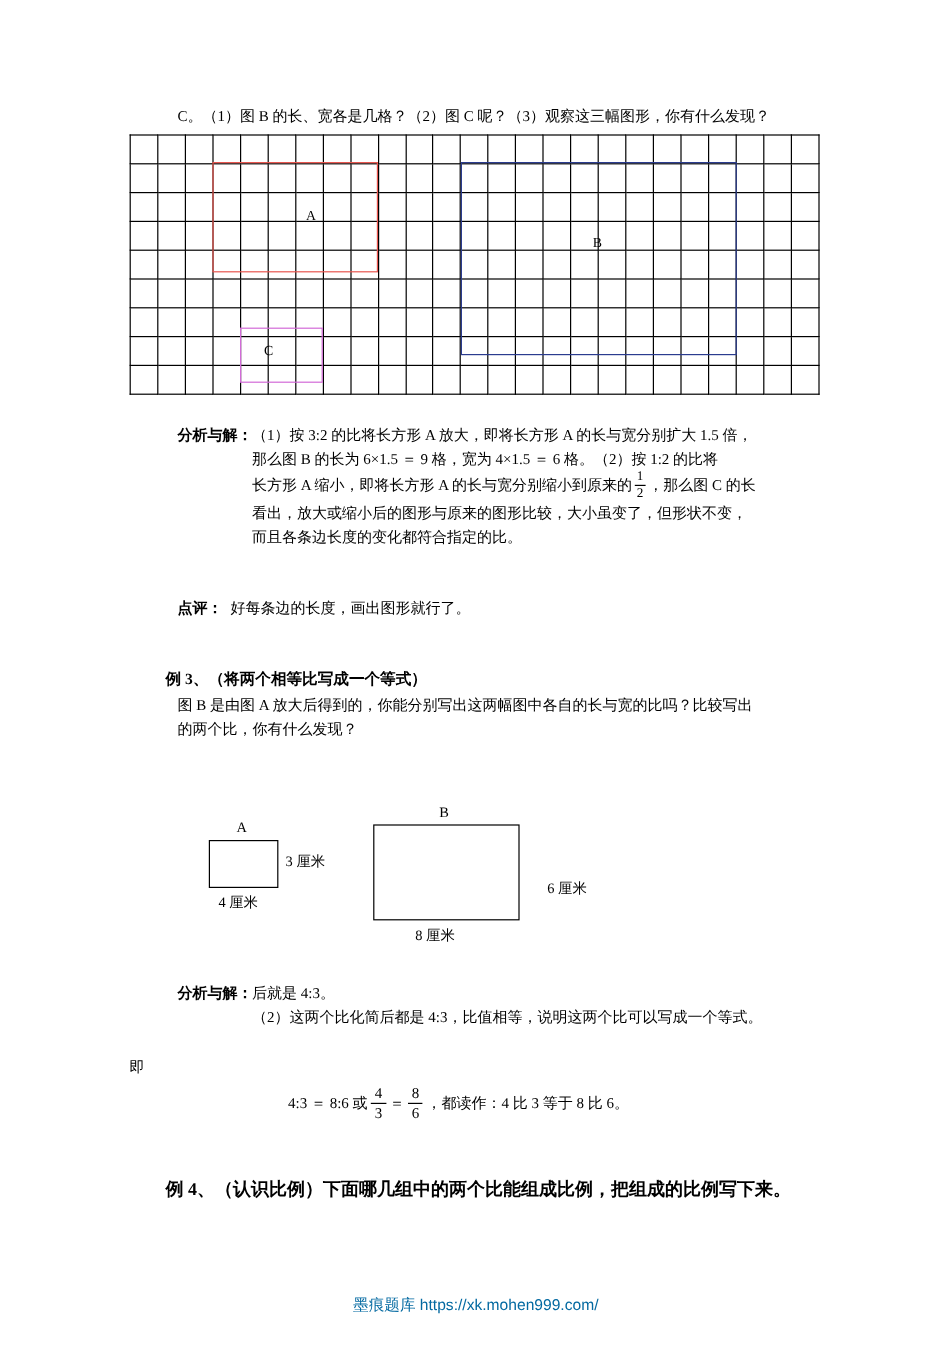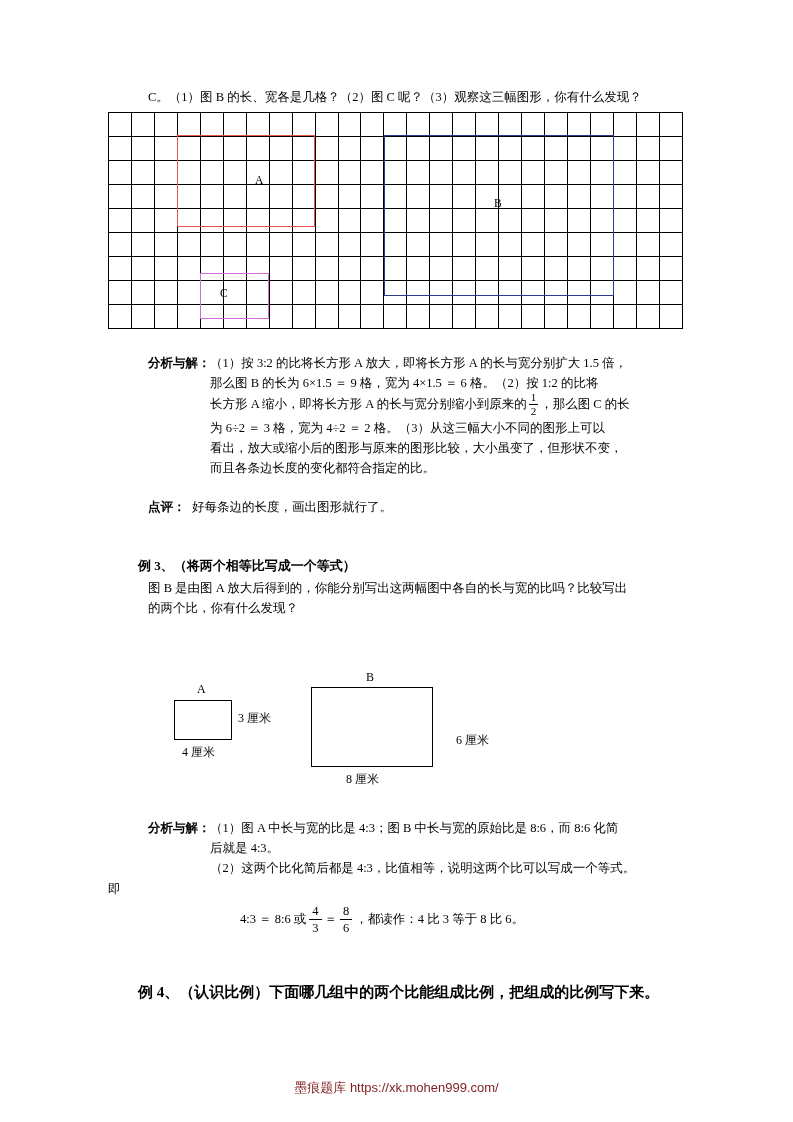--- a/index.html
+++ b/index.html
@@ -245,21 +245,21 @@
   .ex4-items .gap { display: inline-block; width: 86px; }
 
   
   .footer {
     position: absolute;
     left: 0;
     top: 1079px;
     width: 793px;
     text-align: center;
     font-size: 13px;
-    color: #7f1d1d;
+    color: #0369a1;
     font-family: "Liberation Sans", sans-serif;
   }
 </style>
 </head>
 <body>
 
 <div class="page">
 
   <div class="q-top">C。（1）图 B 的长、宽各是几格？（2）图 C 呢？（3）观察这三幅图形，你有什么发现？</div>
 
@@ -522,23 +522,20 @@
   <div class="blk ana1">
     <div class="hang">
       <span class="tag label-bold">分析与解：</span>
       <span>（1）按 3:2 的比将长方形 A 放大，即将长方形 A 的长与宽分别扩大 1.5 倍，</span>
     </div>
     <div class="hang">
       <span>那么图 B 的长为 6×1.5 ＝ 9 格，宽为 4×1.5 ＝ 6 格。（2）按 1:2 的比将</span>
     </div>
     <div class="hang">
       <span>长方形 A 缩小，即将长方形 A 的长与宽分别缩小到原来的</span><span class="frac"><span class="num">1</span><span class="den">2</span></span><span>，那么图 C 的长</span>
-    </div>
-    <div class="hang">
-      <span>为 6÷2 ＝ 3 格，宽为 4÷2 ＝ 2 格。（3）从这三幅大小不同的图形上可以</span>
     </div>
     <div class="hang">
       <span>看出，放大或缩小后的图形与原来的图形比较，大小虽变了，但形状不变，</span>
     </div>
     <div class="hang">
       <span>而且各条边长度的变化都符合指定的比。</span>
     </div>
   </div>
 
   <div class="blk comment">
@@ -563,21 +560,20 @@
     <div class="fig-text fa-right">3 厘米</div>
     <div class="fig-text fa-bot">4 厘米</div>
     <div class="fig-text fb-top">B</div>
     <div class="fig-text fb-right">6 厘米</div>
     <div class="fig-text fb-bot">8 厘米</div>
   </div>
 
   <div class="blk ana2">
     <div class="hang">
       <span class="tag label-bold">分析与解：</span>
-      <span>（1）图 A 中长与宽的比是 4:3；图 B 中长与宽的原始比是 8:6，而 8:6 化简</span>
     </div>
     <div class="hang">
       <span>后就是 4:3。</span>
     </div>
     <div class="hang">
       <span>（2）这两个比化简后都是 4:3，比值相等，说明这两个比可以写成一个等式。</span>
     </div>
   </div>
   <div class="ji">即</div>
   <div class="eqline">

